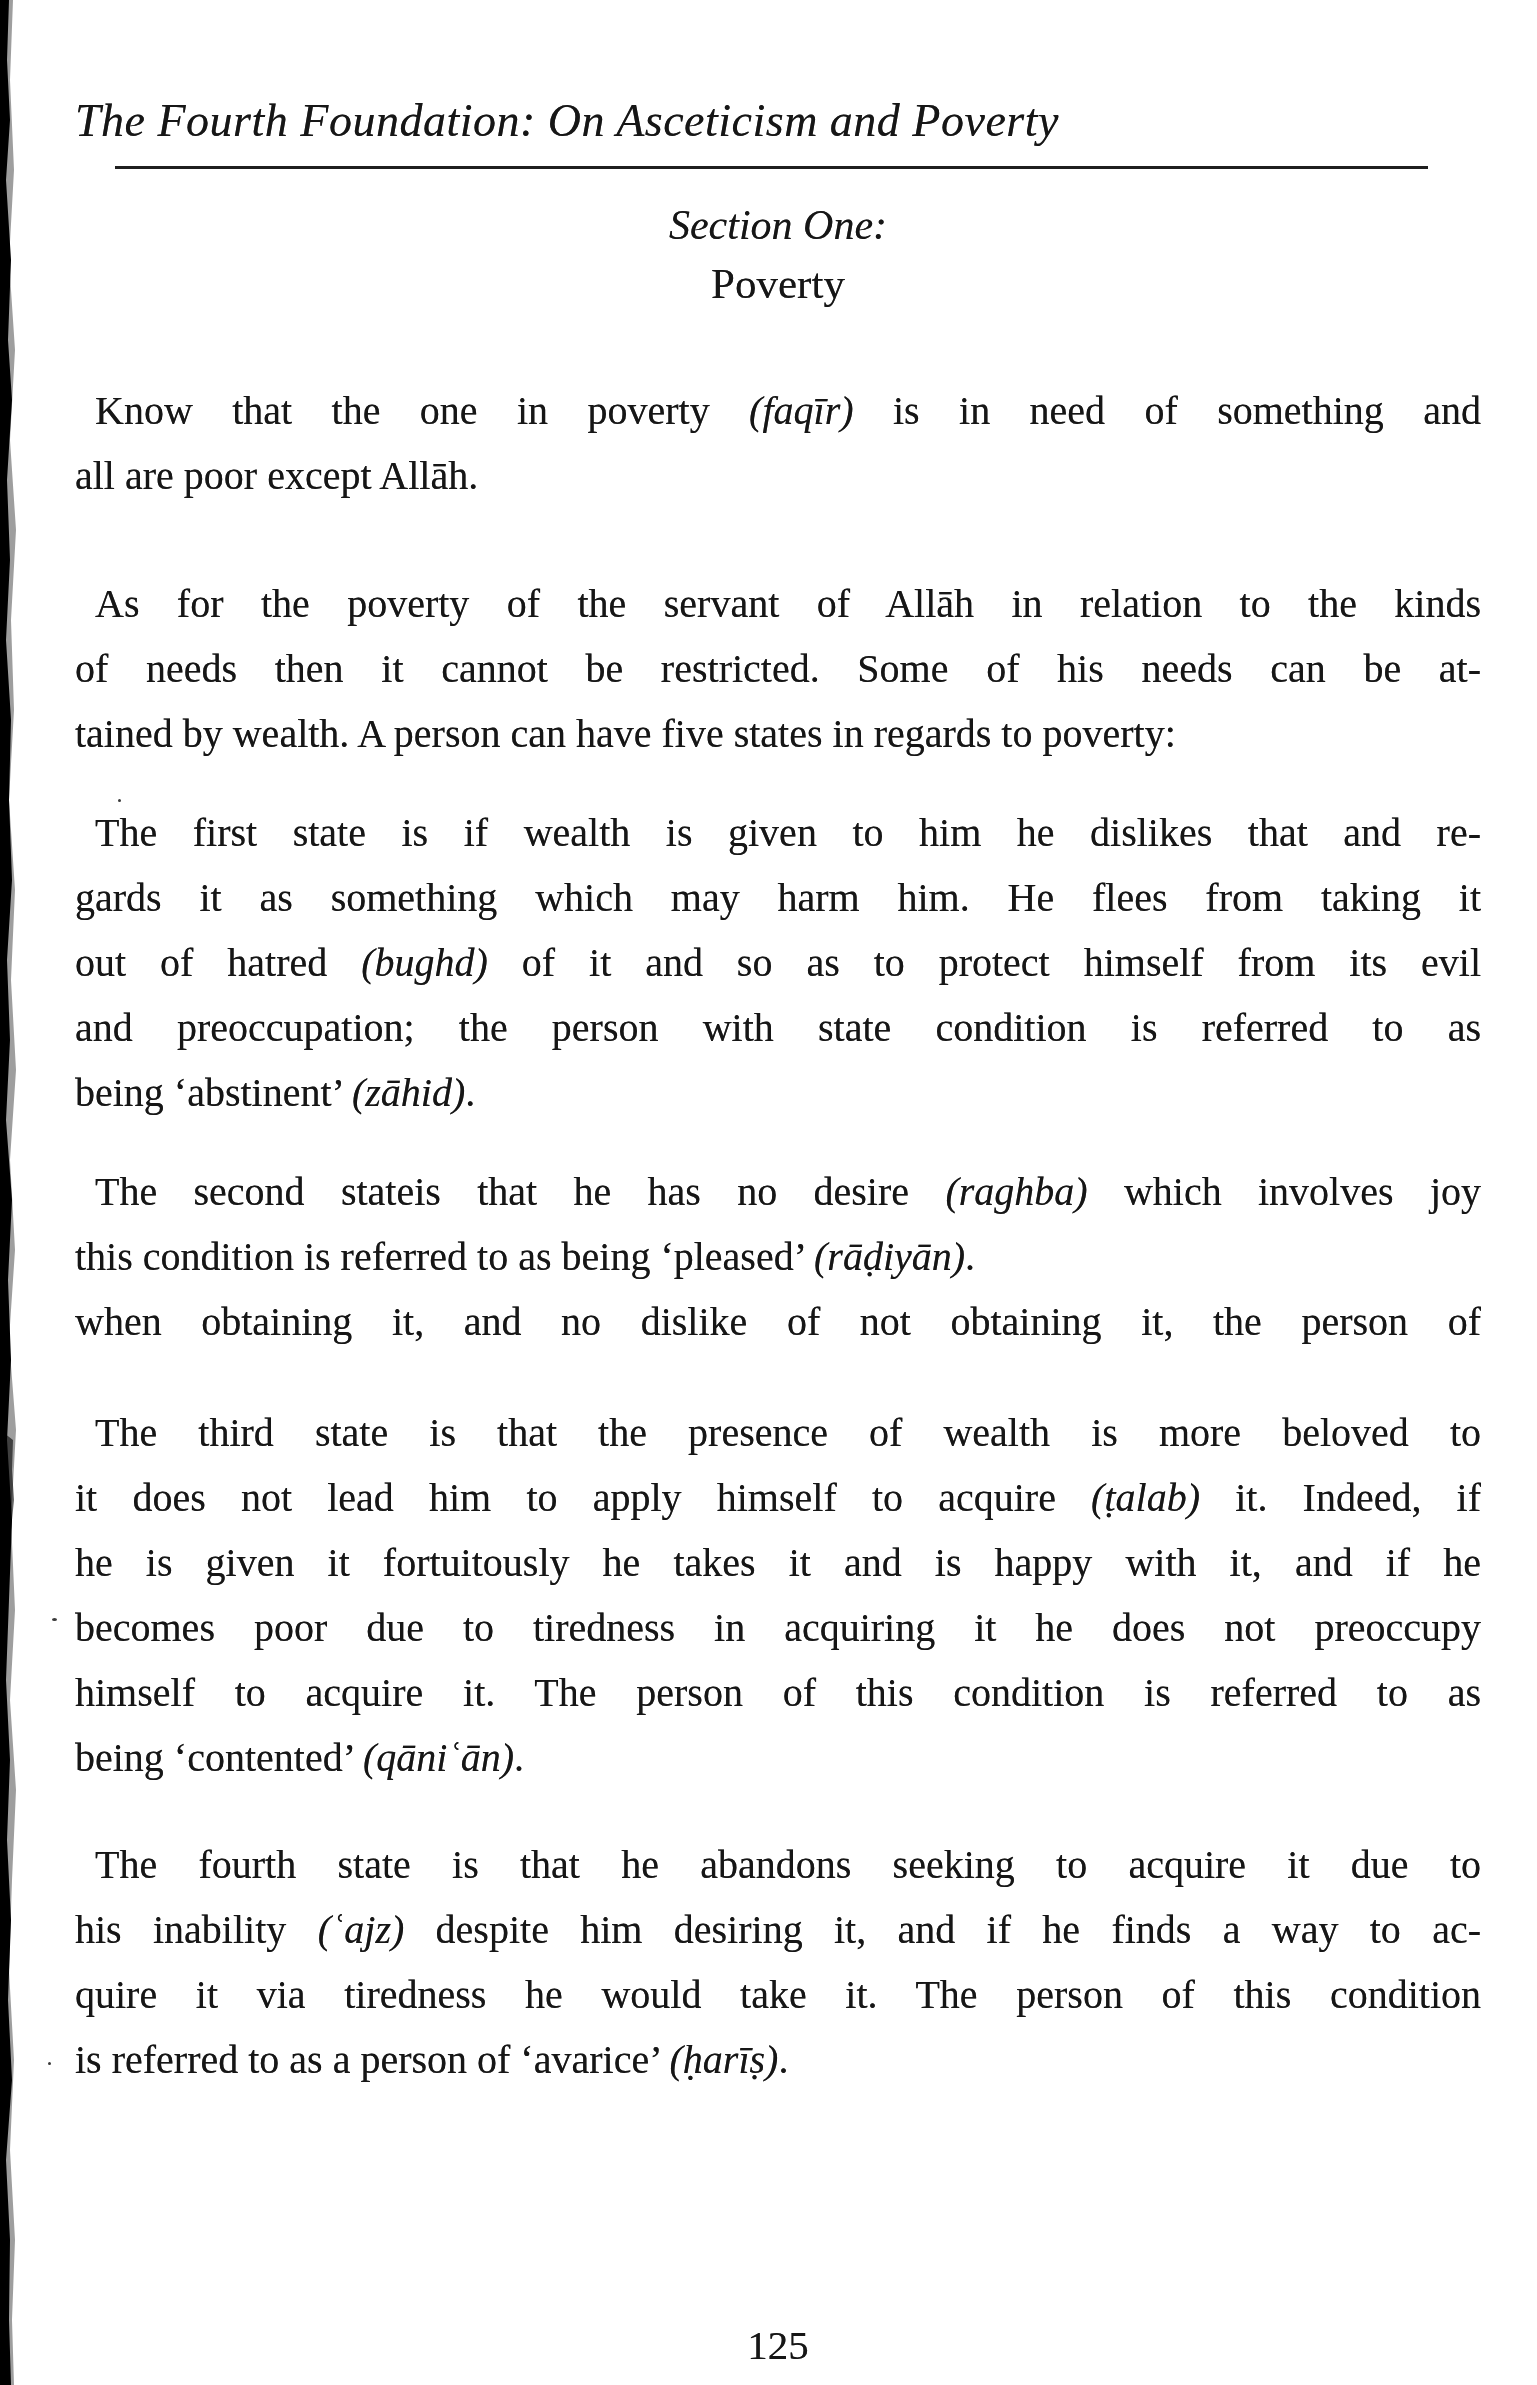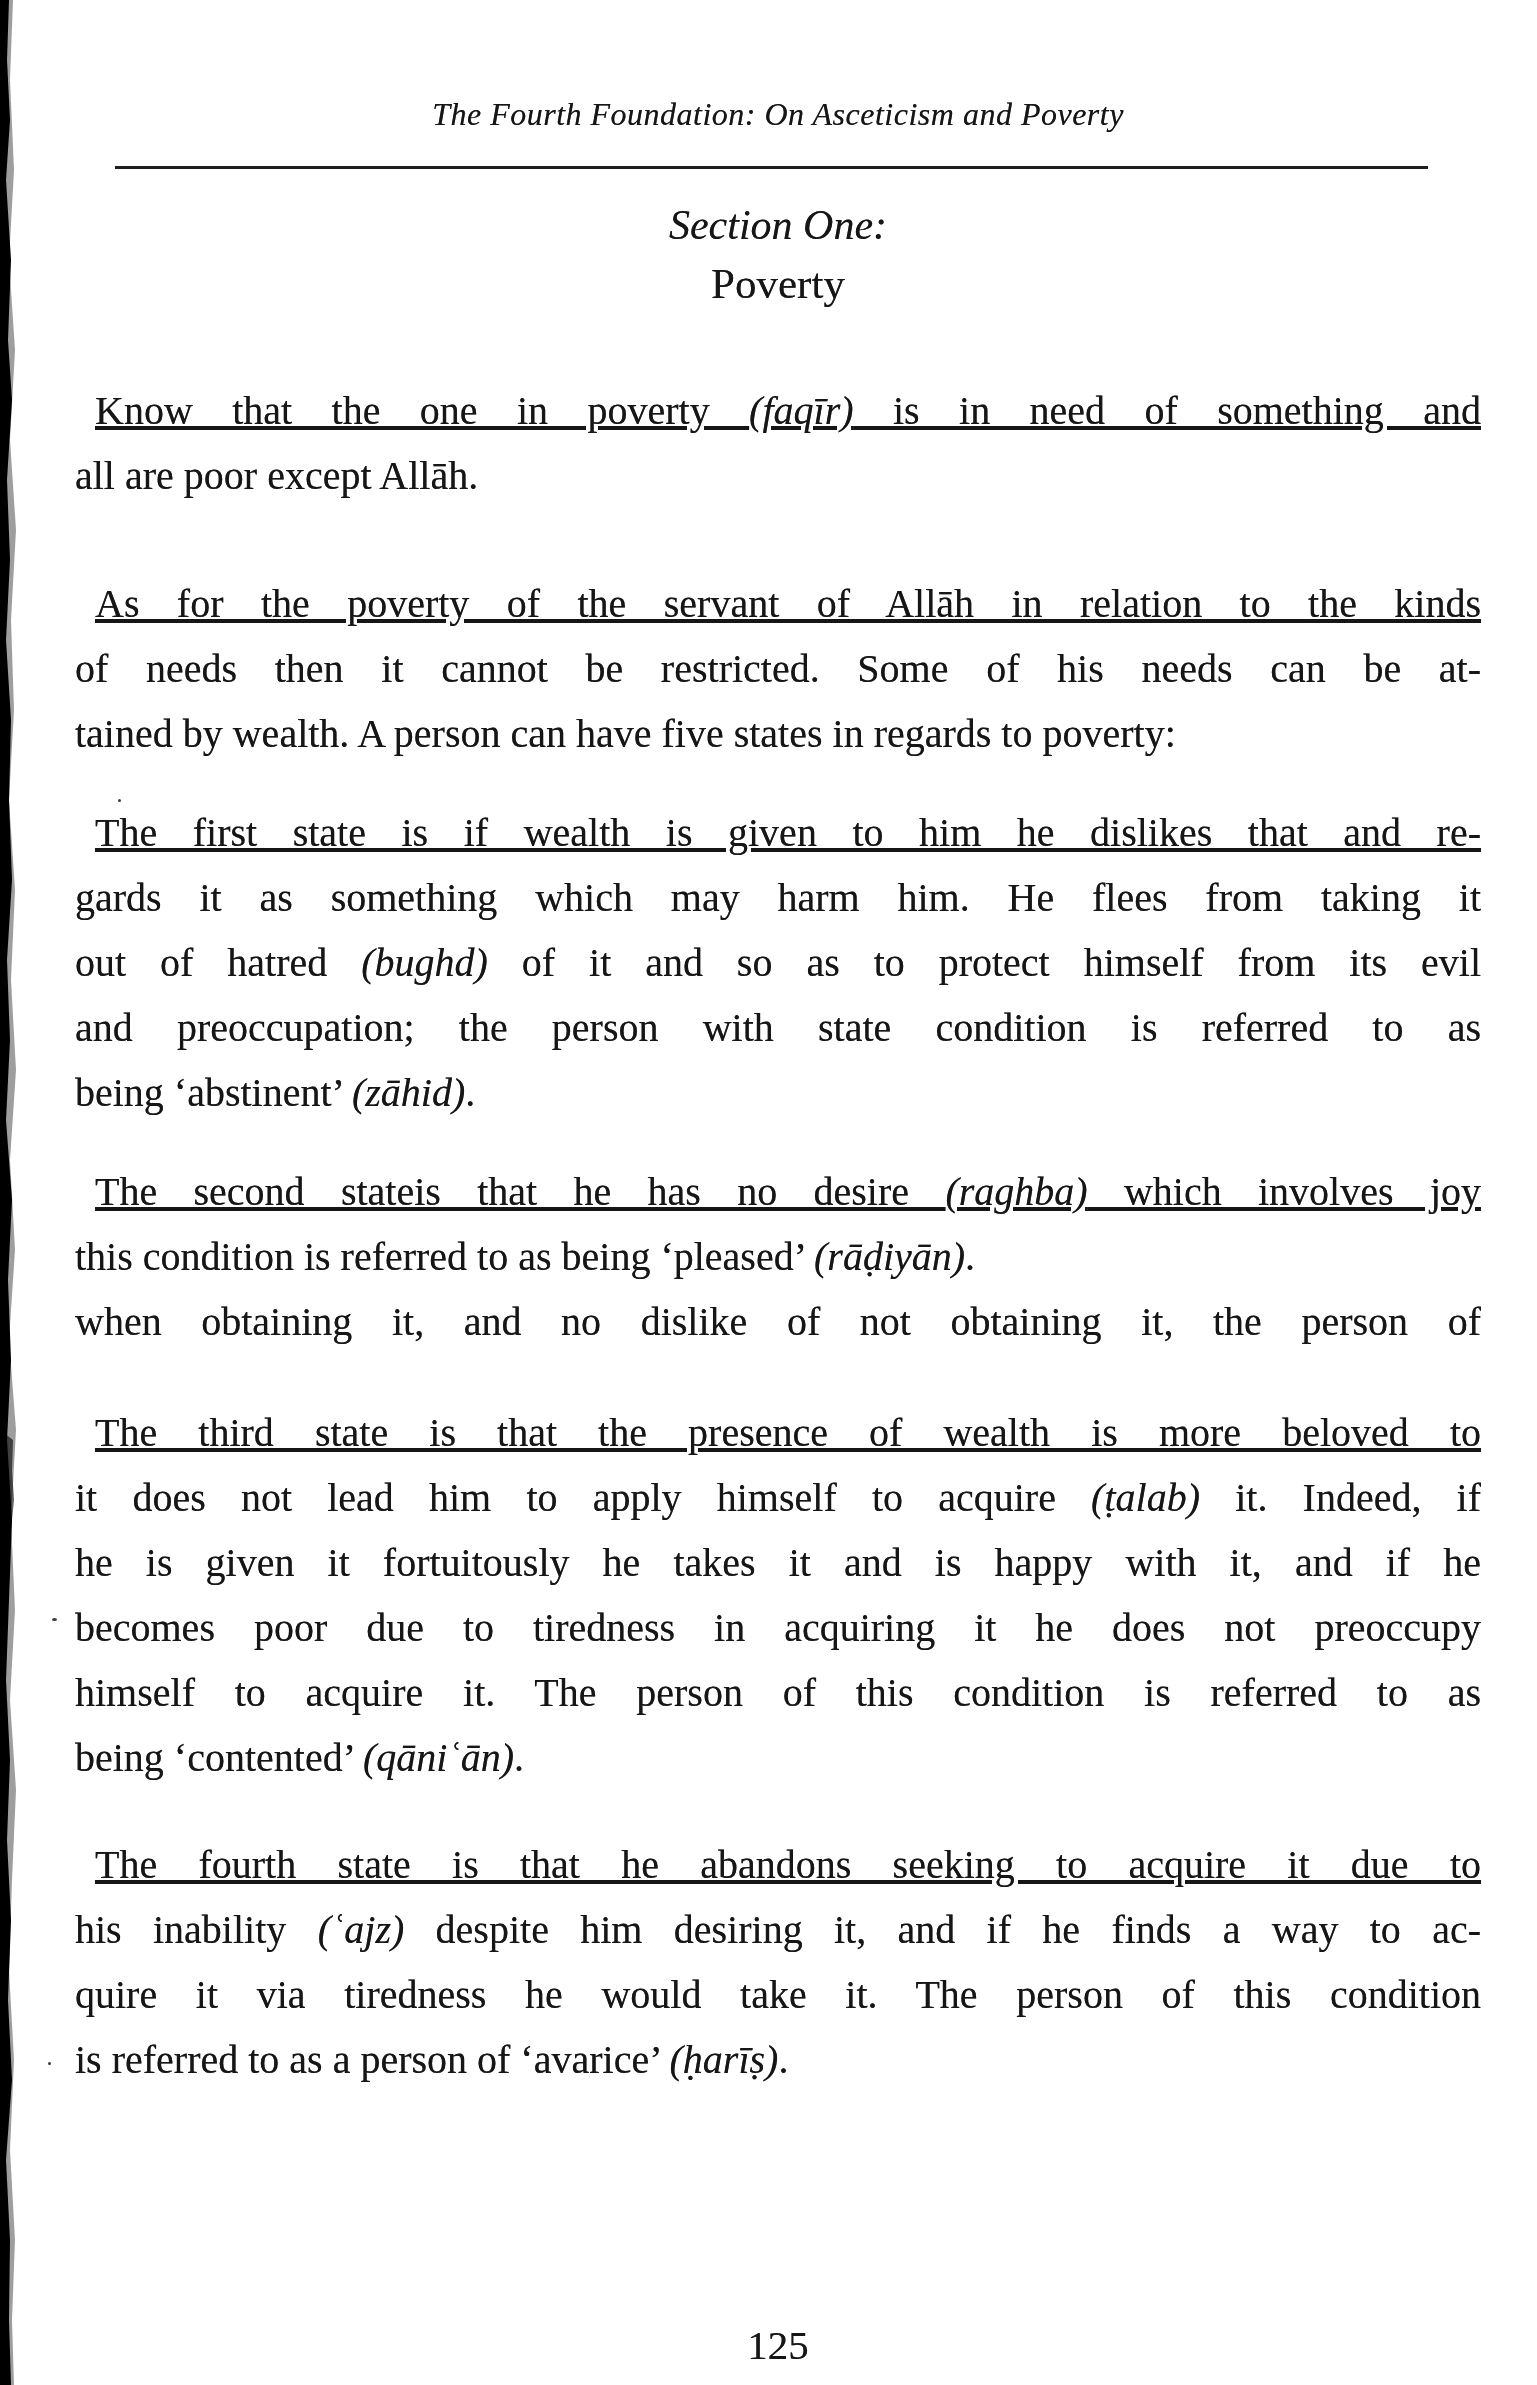--- a/index.html
+++ b/index.html
@@ -24,23 +24,22 @@
   }
   .speck {
     position: absolute;
     background: #3a3a3a;
     border-radius: 50%;
   }
   .running-head {
     position: absolute;
     left: 75px; width: 1406px;
     top: 98px;
-    text-align: center;
     font-style: italic;
-    font-size: 32px;
+    font-size: 46px;
     line-height: 1;
     letter-spacing: 0.5px;
     white-space: nowrap;
   }
   .header-rule {
     position: absolute;
     left: 115px; top: 166px;
     width: 1313px; height: 3px;
     background: #1f1f1f;
   }
@@ -75,21 +74,21 @@
   .para-4 { margin-top: 34px; }
   .para-5 { margin-top: 46px; }
   .para-6 { margin-top: 42px; }
   .line {
     line-height: 65px;
     height: 65px;
     text-align: justify;
     text-align-last: justify;
     overflow: hidden;
   }
-  .line.first { padding-left: 20px; text-decoration: underline; }
+  .line.first { padding-left: 20px; }
   .line.last  { text-align-last: left; }
   .line em { font-style: italic; }
   .page-number {
     position: absolute;
     left: 75px; width: 1406px;
     top: 2318px;
     text-align: center;
     font-size: 41px;
     line-height: 1;
     margin-top: 7px;

